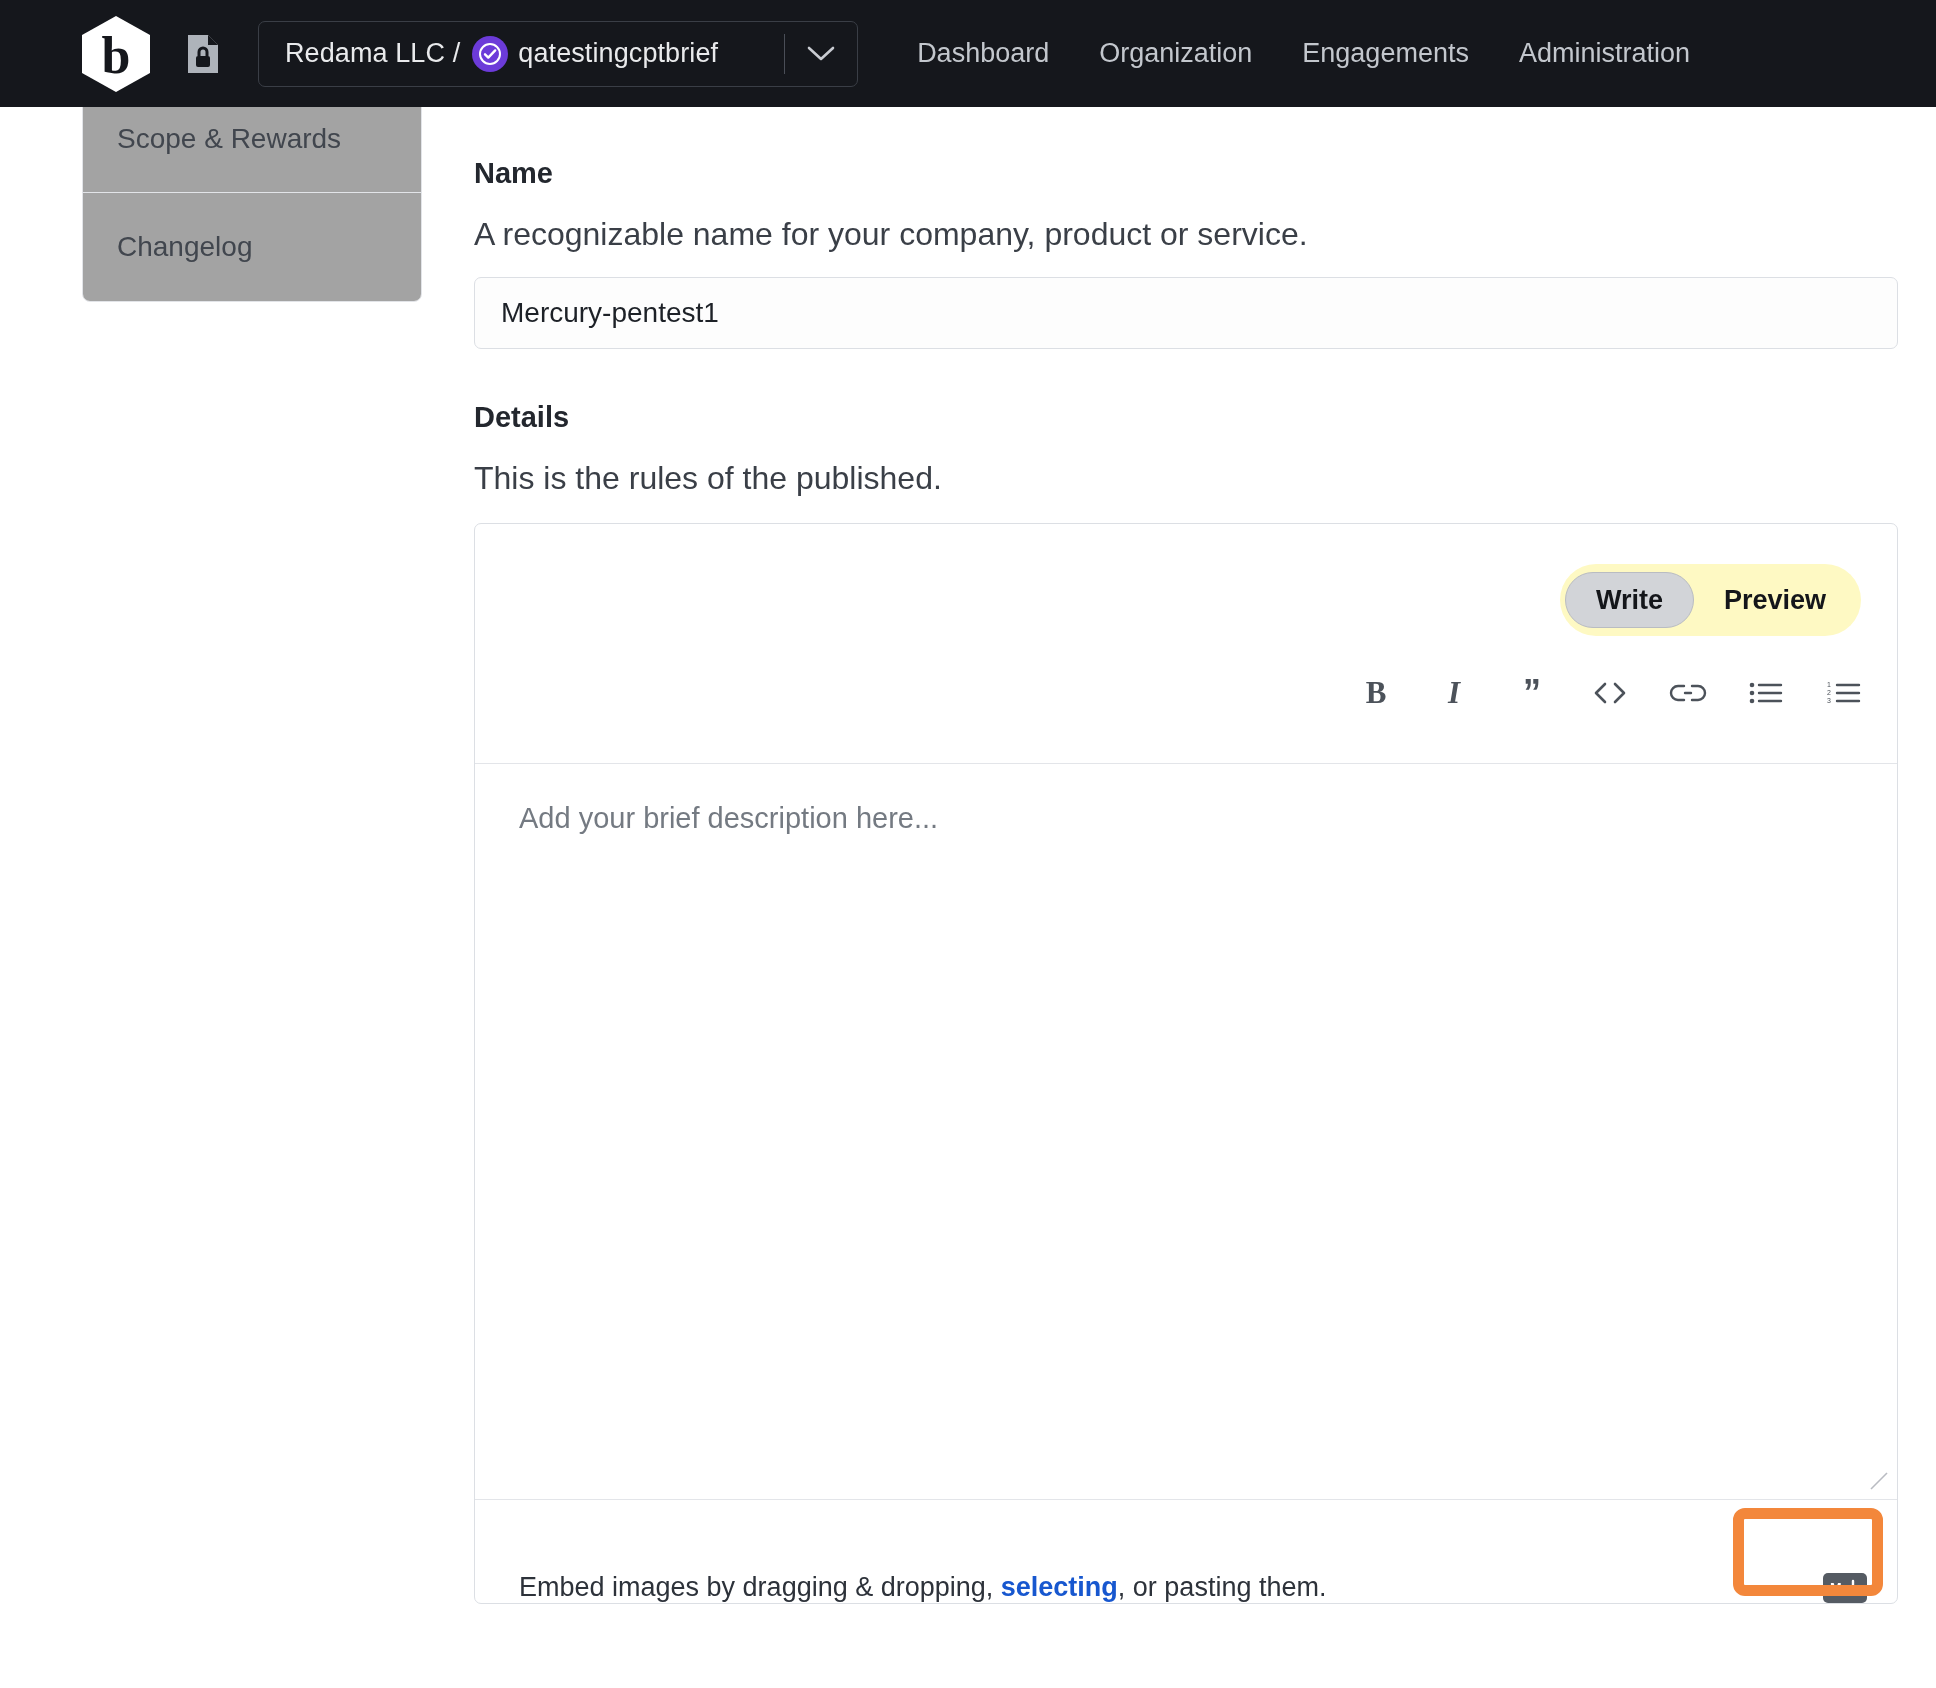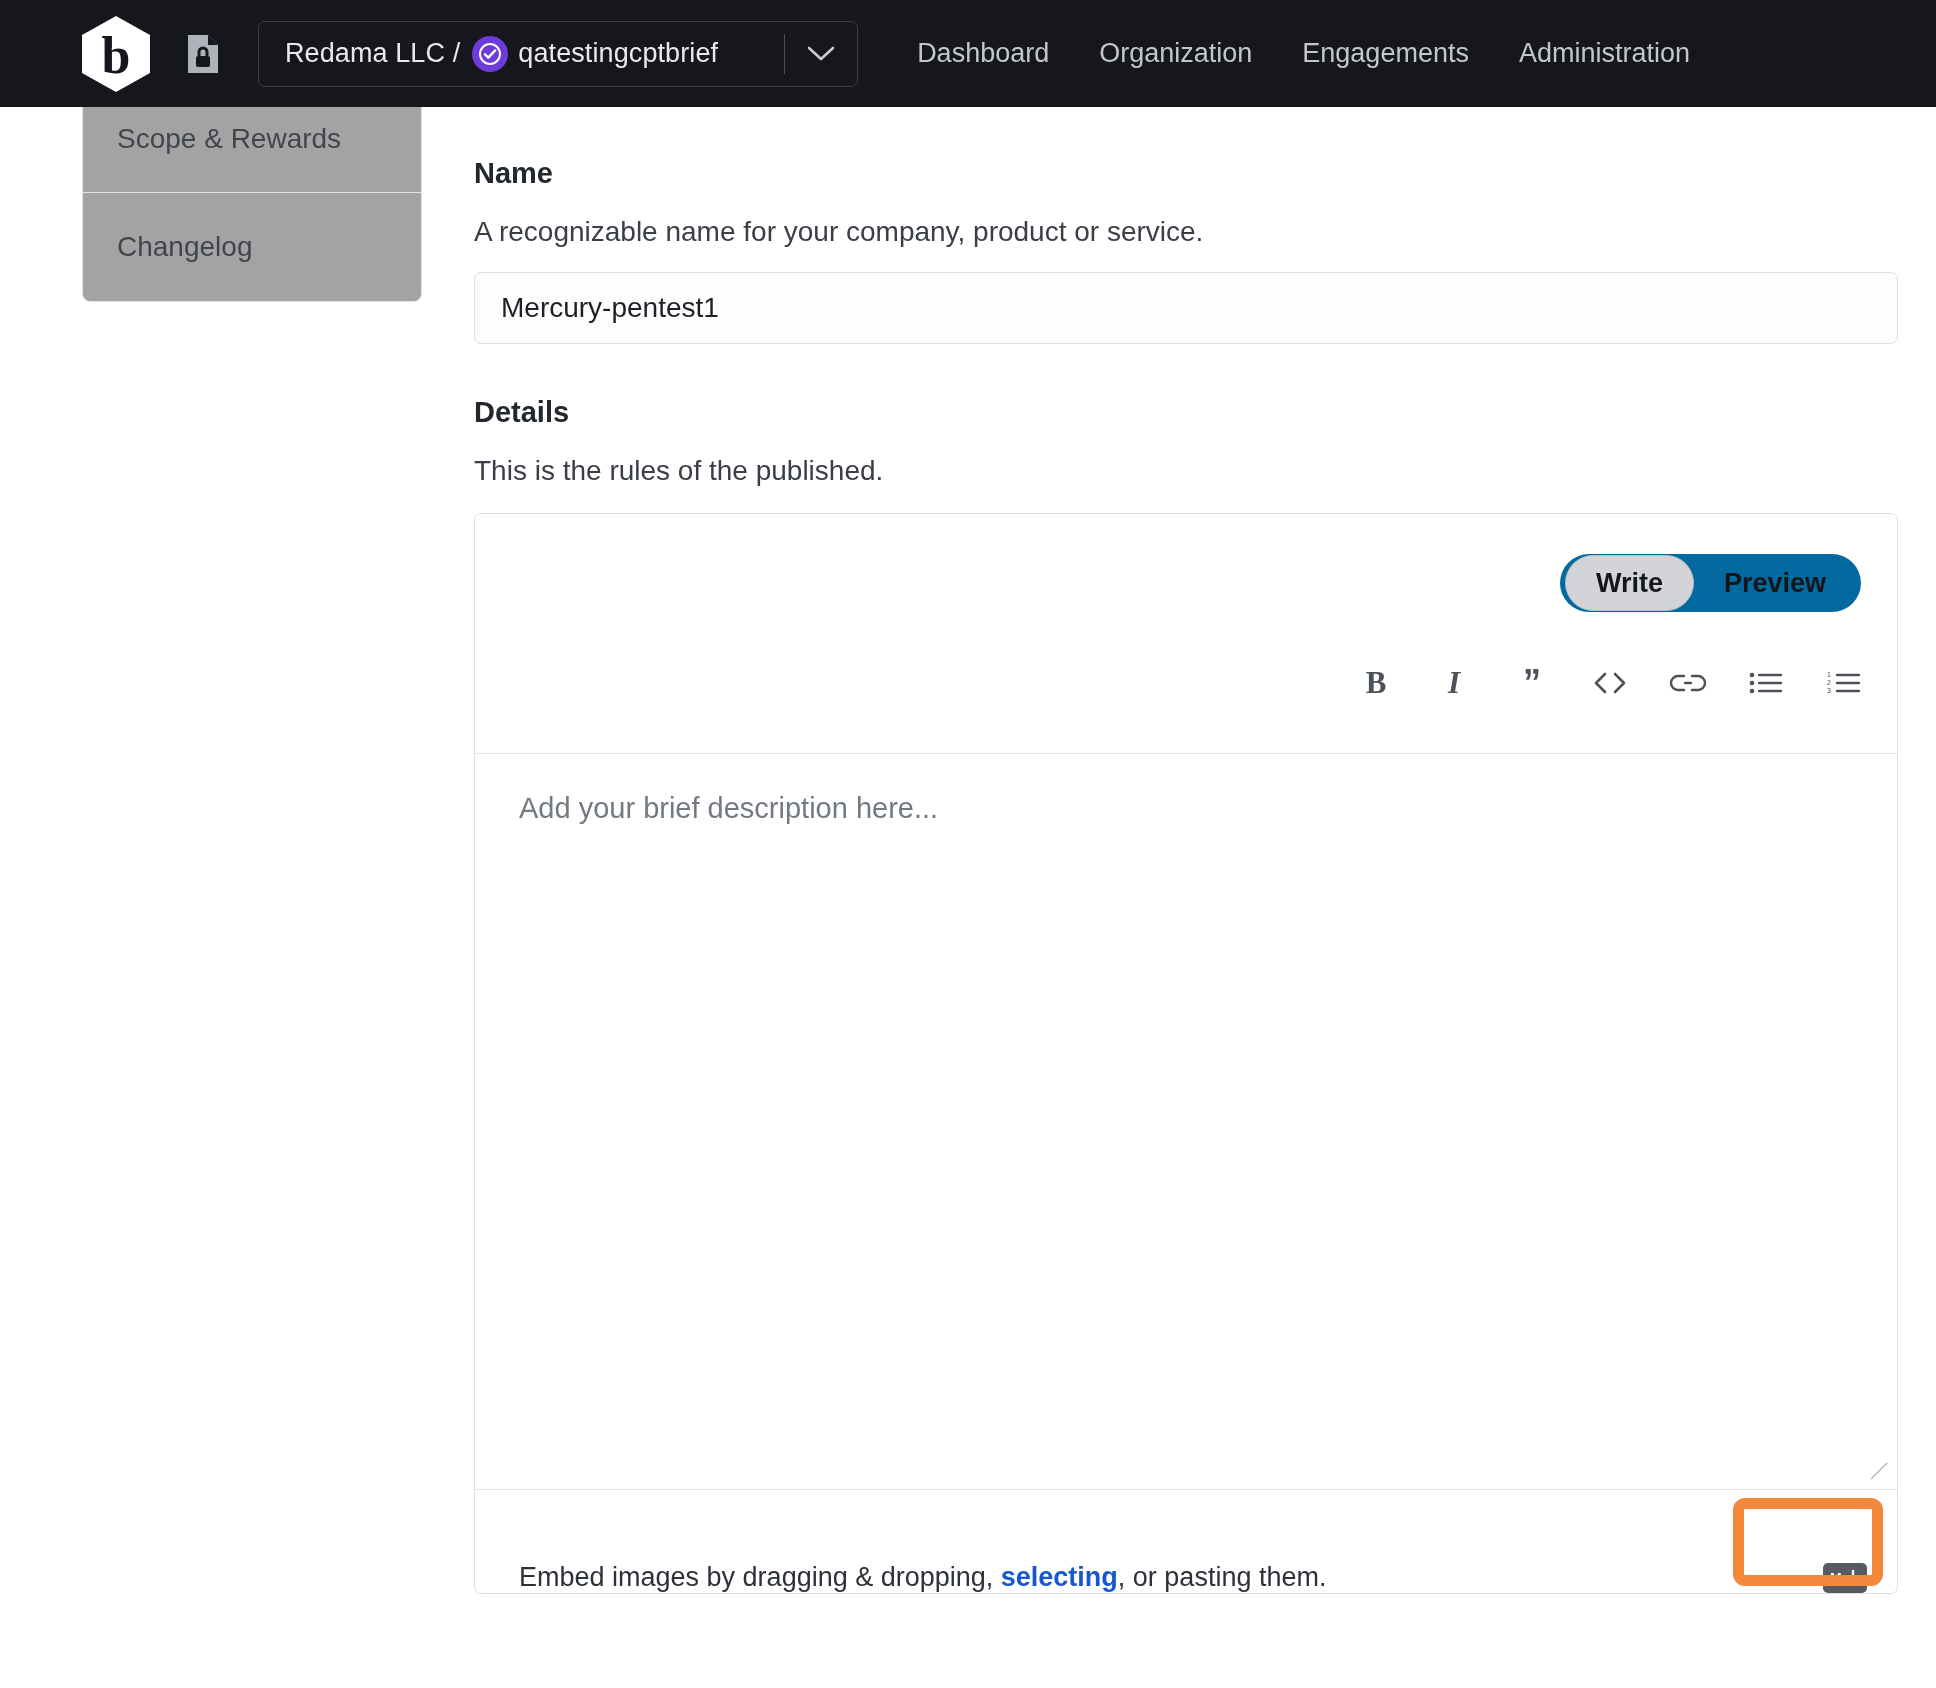--- a/index.html
+++ b/index.html
@@ -122,21 +122,21 @@
   }
   .btn-outline .ico { width:26px; height:26px; display:block; }
 
   .hr { height:1px; background:#e4e6ea; margin: 0; }
 
   .field-label {
     font-size: 29px; font-weight: 700; color: #23272e;
     margin: 52px 0 0 0;
   }
   .field-help {
-    font-size: 28px; color: #3a3f47; margin: 26px 0 0 0;
+    font-size: 32px; color: #3a3f47; margin: 26px 0 0 0;
   }
   .text-input {
     margin-top: 24px;
     width: 1424px; height: 72px;
     border: 1px solid #dcdfe4;
     border-radius: 7px;
     background: #fdfdfd;
     display: flex; align-items: center;
     padding: 0 26px;
     font-size: 28px; color: #1d2127;
@@ -151,24 +151,24 @@
     background: #fff;
   }
   .editor-top {
     height: 240px;
     border-bottom: 1px solid #e3e5e9;
     position: relative;
   }
   .seg {
     position:absolute; right: 36px; top: 40px;
     display:flex; align-items:center;
-    background:#0369a1;
+    background:#fef9c3;
     border-radius: 999px;
     padding: 5px;
-    height: 58px;
+    height: 72px;
   }
   .seg-btn {
     height: 56px; display:flex; align-items:center; justify-content:center;
     padding: 0 30px;
     font-size: 27px; font-weight:700; color:#14161a;
     border-radius: 999px;
     white-space: nowrap;
   }
   .seg-btn.on { background:#d2d4d8; border:1px solid #b9bcc2; }
 

